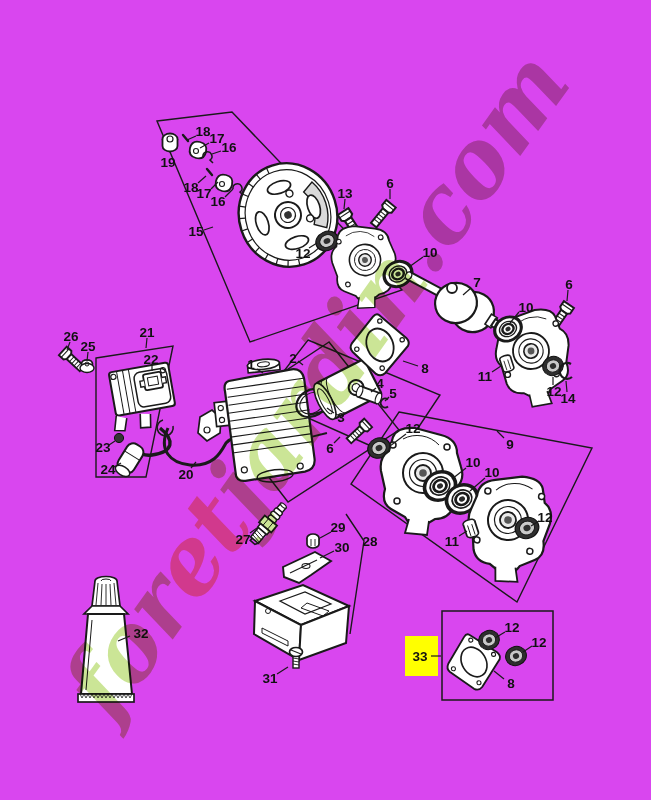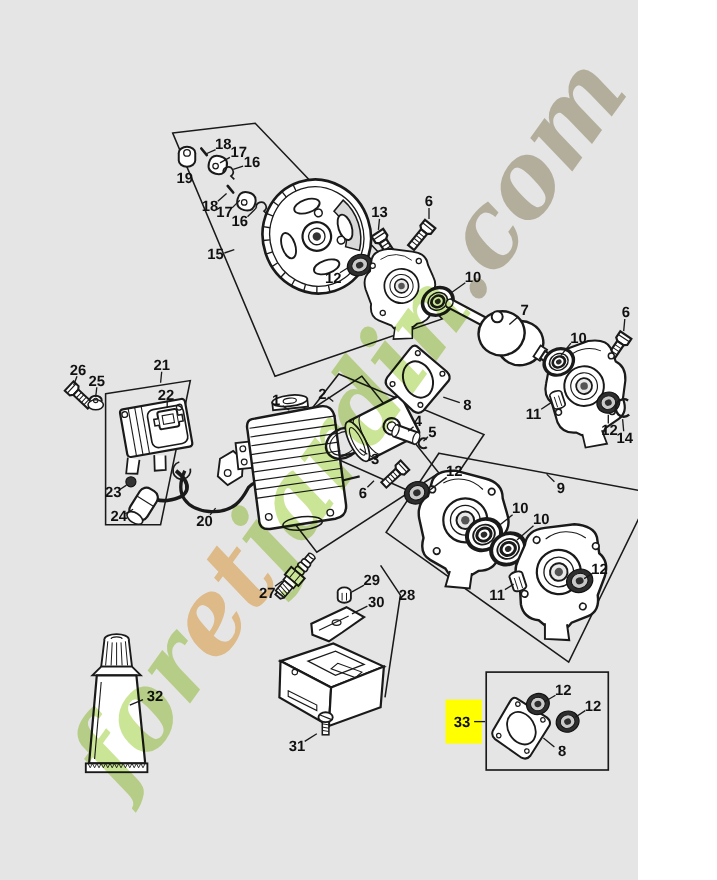--- a/index.html
+++ b/index.html
@@ -1,16 +1,16 @@
 <!DOCTYPE html>
 <html><head>
 <meta charset="utf-8">
 <style>
   html,body{margin:0;padding:0;background:#ffffff;}
-  #stage{position:relative;width:580px;height:800px;background:#e5e5e5;overflow:hidden;
+  #stage{position:relative;width:651px;height:800px;background:#d946ef;overflow:hidden;
          font-family:"Liberation Sans", sans-serif;}
   svg{display:block;}
   .ln{stroke:#1a1a1a;fill:none;}
   .part{stroke:#1a1a1a;fill:#ffffff;}
   .callout{font-family:"Liberation Sans", sans-serif;font-weight:bold;font-size:13.5px;fill:#111;}
   .wm{mix-blend-mode:multiply;font-family:"DejaVu Serif", serif;font-style:italic;font-weight:bold;}
 </style>
 </head>
 <body>
 

